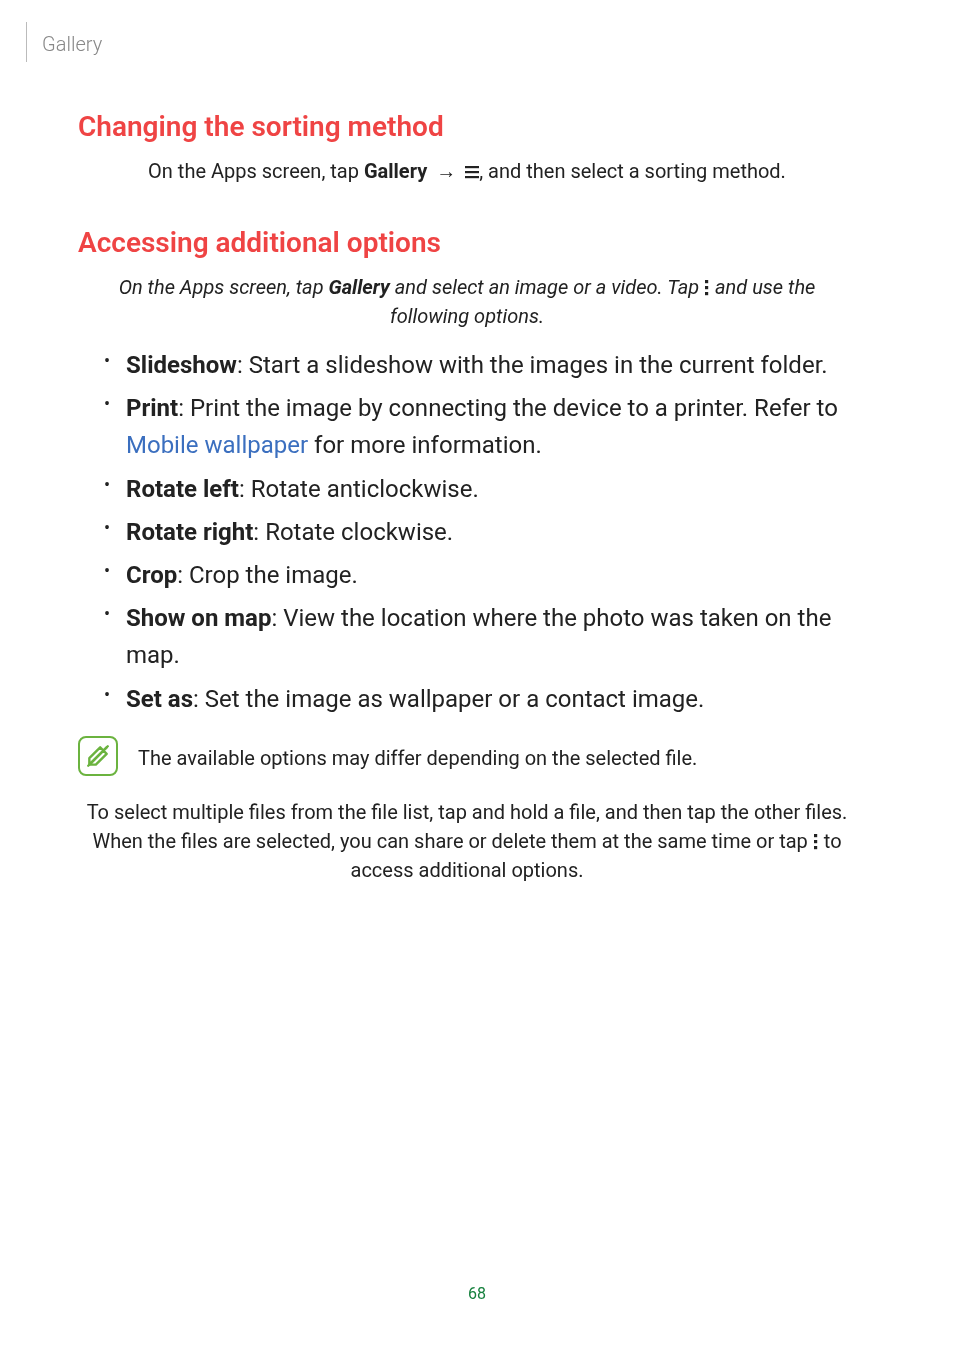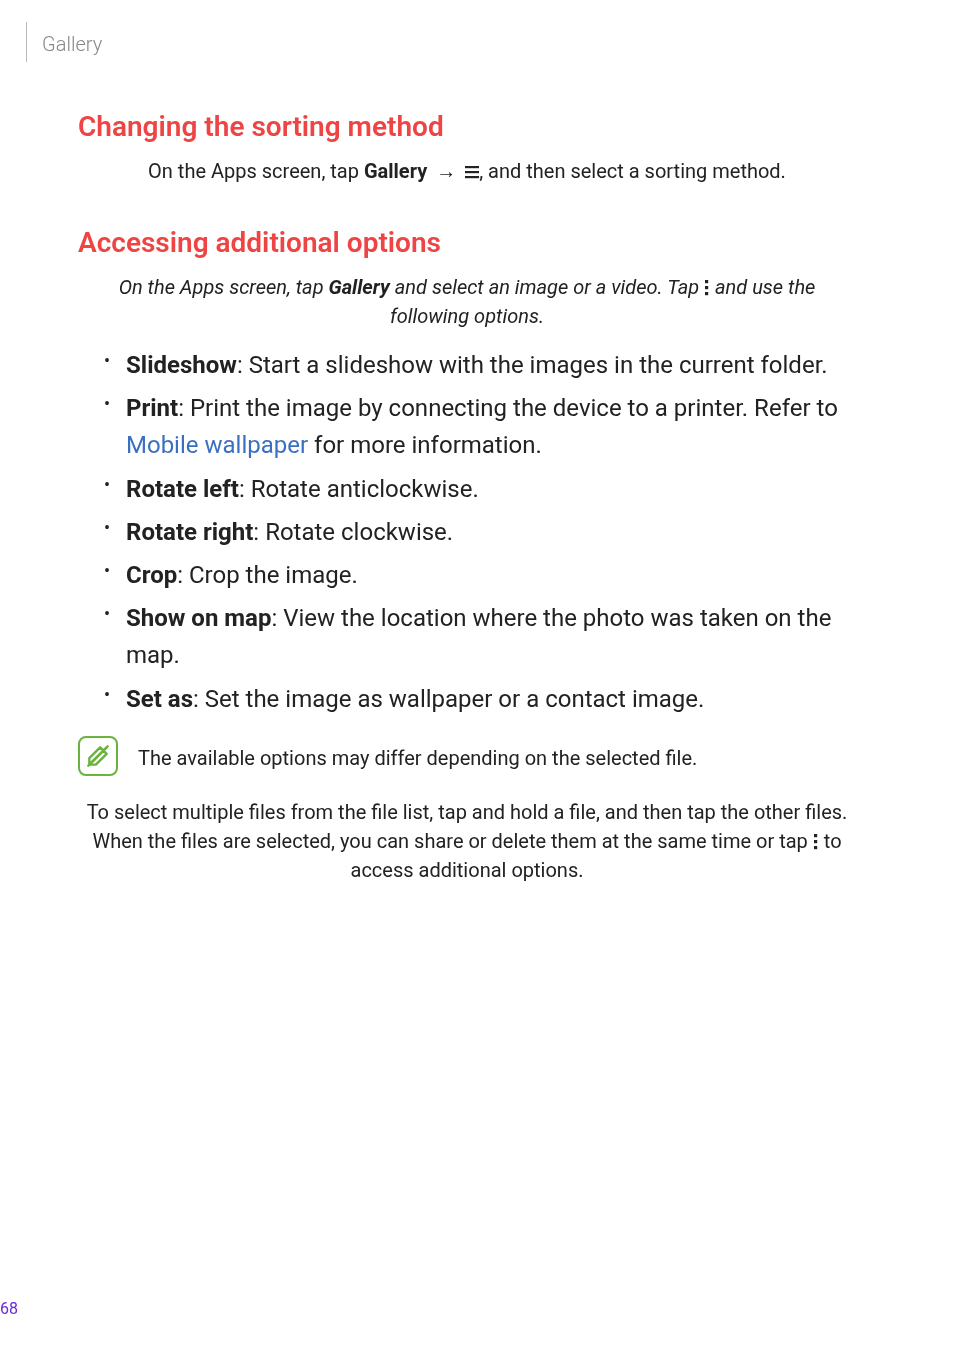--- a/index.html
+++ b/index.html
@@ -113,25 +113,26 @@
     box-sizing: border-box;
   }
   .note-icon svg { display: block; }
   .note-text {
     font-size: 20px;
     line-height: 1.45;
     padding-top: 6px;
   }
   .page-num {
     position: absolute;
-    bottom: 32px;
+    bottom: 47px;
     left: 0;
     width: 100%;
+    text-align: center;
     font-size: 16px;
-    color: #6d28d9;
+    color: #15803d;
   }
 </style>
 </head>
 <body>
 
 <div class="header-rule"></div>
 
 <div class="page">
 
   <div class="breadcrumb">Gallery</div>

